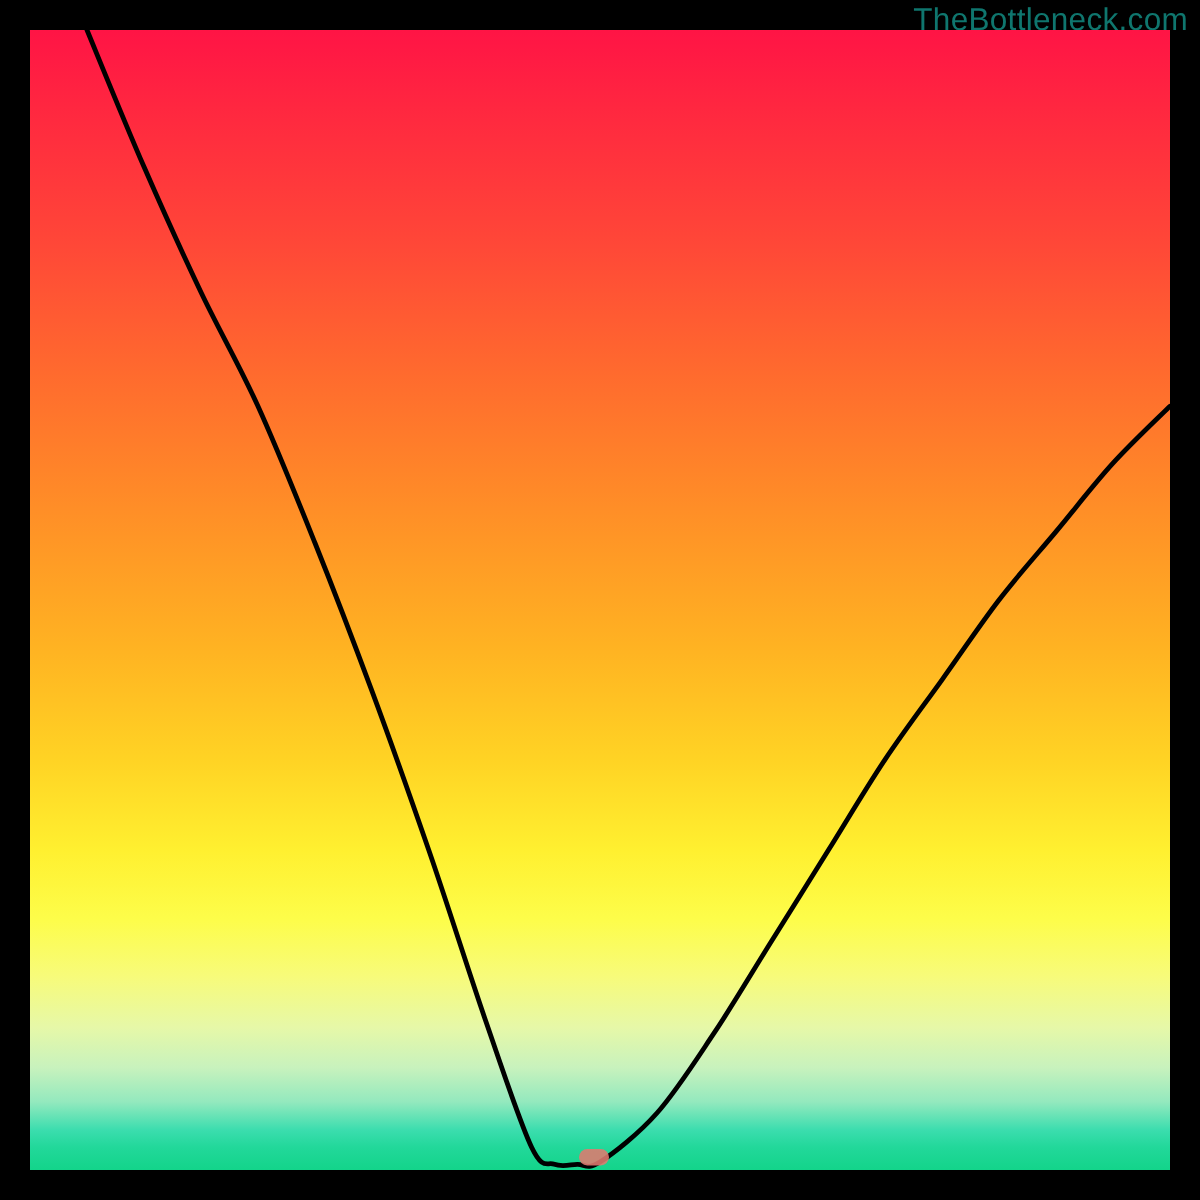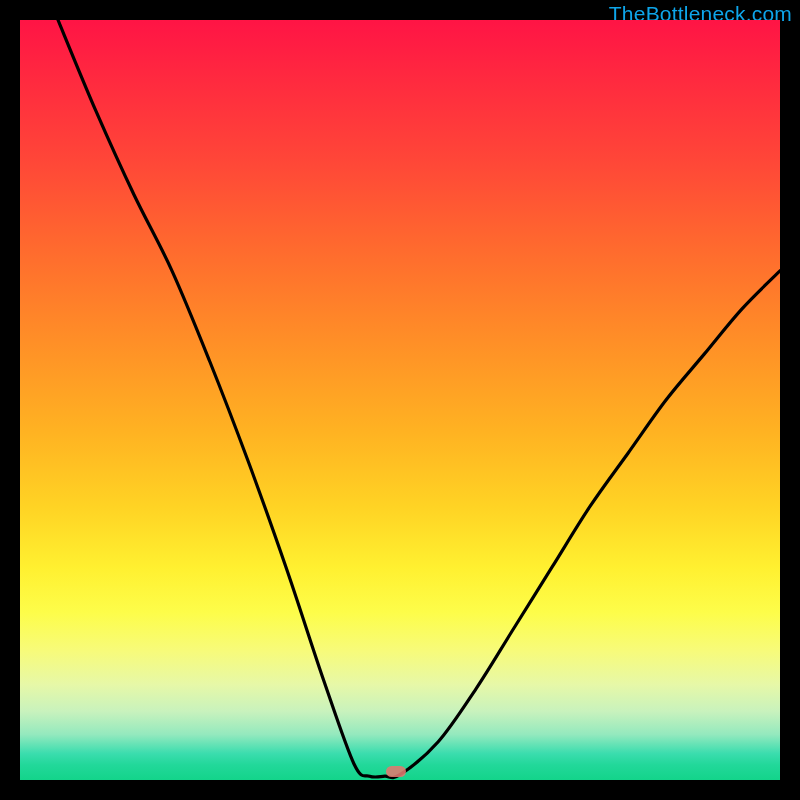--- a/index.html
+++ b/index.html
@@ -57,21 +57,21 @@
     width: 20px;
     height: 11px;
     border-radius: 6px;
     background: #e07a70;
     opacity: 0.88;
   }
   .watermark {
     position: absolute;
     top: 2px;
     right: 8px;
-    color: #0ea5e9;
+    color: #0f766e;
     font-size: 21px;
     letter-spacing: 0.2px;
     user-select: none;
   }
 </style>
 </head>
 <body>
 
 <div class="watermark">TheBottleneck.com</div>
 

